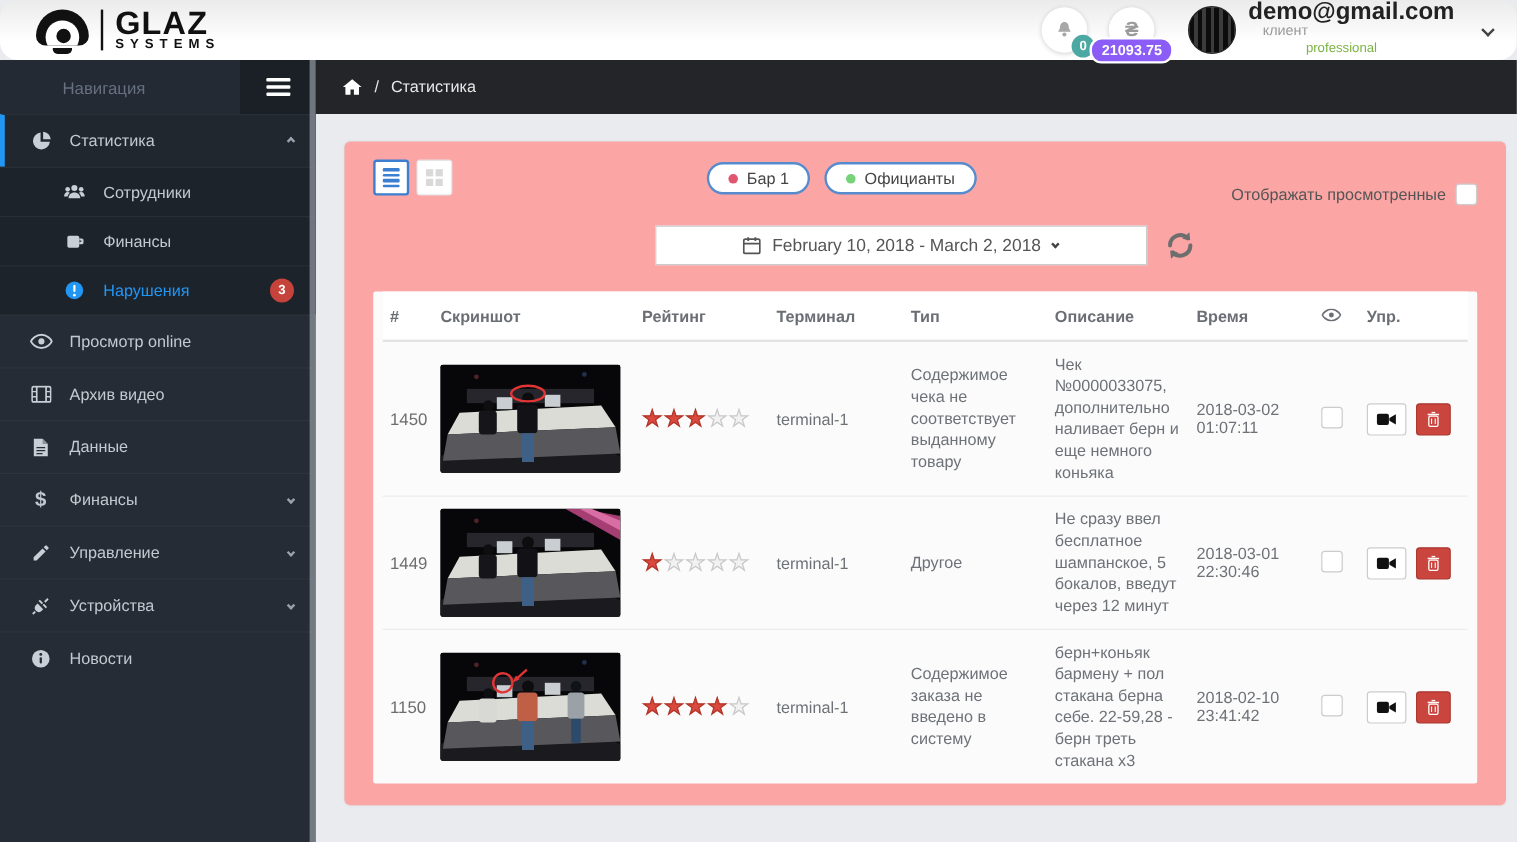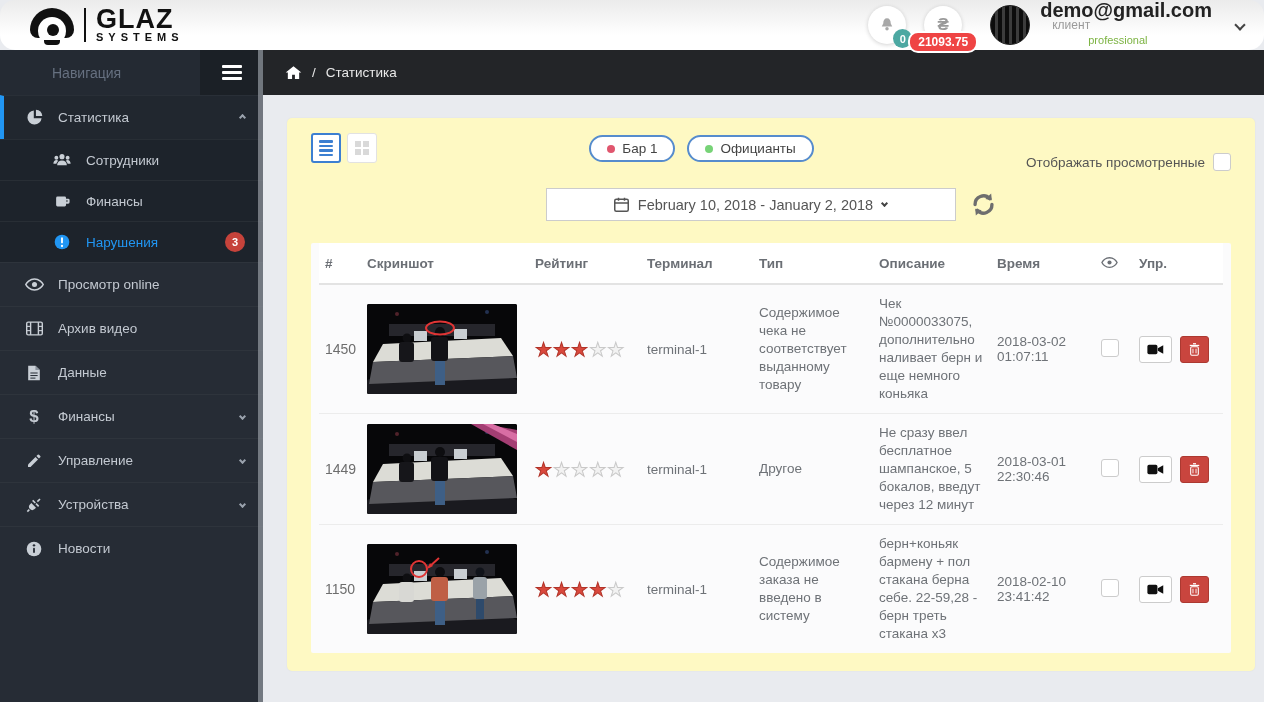--- a/index.html
+++ b/index.html
@@ -17,21 +17,21 @@
   .cam-base { position:absolute; left:14px; bottom:-3px; width:16px; height:5px; background:#111; border-radius:0 0 4px 4px;}
   .brand-divider { width:2px; height:34px; background:#111; }
   .brand-text .t1 { font-size:27px; font-weight:bold; letter-spacing:1px; color:#111; line-height:24px;}
   .brand-text .t2 { font-size:11px; font-weight:bold; letter-spacing:5px; color:#111; }
   .topbar-right { margin-left:auto; display:flex; align-items:center; gap:18px; padding-right:20px; }
   .icon-circle { width:38px; height:38px; border-radius:50%; background:#fff;
     box-shadow:0 1px 4px rgba(0,0,0,.18); display:flex; align-items:center; justify-content:center; position:relative; }
   .mini-badge { position:absolute; right:-6px; bottom:-4px; min-width:19px; height:19px; border-radius:10px;
     color:#fff; font-size:11px; font-weight:bold; display:flex; align-items:center; justify-content:center; padding:0 4px;}
   .badge-teal { background:#4ca8a2; }
-  .money-badge { position:absolute; left:50%; transform:translateX(-50%); bottom:-9px; background:#ef4444;
+  .money-badge { position:absolute; left:50%; transform:translateX(-50%); bottom:-9px; background:#8b5cf6;
     color:#fff; font-size:12px; font-weight:bold; border-radius:10px; padding:2px 8px; white-space:nowrap;
     border:2px solid #fff;}
   .hrv { font-size:17px; color:#9a9a9a; font-weight:bold; }
   .avatar { width:40px; height:40px; border-radius:50%;
     background:repeating-linear-gradient(90deg,#0c0c0c 0 4px,#3c3c3c 4px 7px); border:1px solid #222;}
   .userbox { line-height:15px; }
   .userbox .email { font-size:20px; font-weight:bold; color:#222; }
   .userbox .role { font-size:12px; color:#9a9a9a;margin-left:12px; }
   .userbox .plan { font-size:11px; color:#7cb342;padding-left:48px; }
   .chev { display:inline-block; width:8px; height:8px; border-right:2px solid #444; border-bottom:2px solid #444; }
@@ -62,21 +62,21 @@
     font-size:11px; font-weight:bold; display:flex; align-items:center; justify-content:center; }
   .nav-ico { width:20px; display:flex; justify-content:center; align-items:center; flex-shrink:0;}
   .nav-ico svg { display:block; }
   .dollar-ico { font-size:17px; font-weight:bold; color:#c3c9d1; }
 
   
   .main { flex:1; display:flex; flex-direction:column; background:#e9ebef; }
   .breadcrumb { height:45px; background:#232528; display:flex; align-items:center; gap:10px;
     padding-left:22px; color:#e8e8e8; font-size:13.5px; flex-shrink:0;}
   .content { flex:1; padding:23px 24px; overflow:hidden; }
-  .card { background:#fef9c3; border-radius:5px; padding:15px 24px 18px; box-shadow:0 0 2px rgba(0,0,0,.06); }
+  .card { background:#fca5a5; border-radius:5px; padding:15px 24px 18px; box-shadow:0 0 2px rgba(0,0,0,.06); }
 
   
   .toolbar1 { display:flex; align-items:flex-start; }
   .view-toggles { display:flex; gap:6px; }
   .tgl { width:30px; height:30px; background:#fff; border:1px solid #e2e2e2; border-radius:3px;
     display:flex; align-items:center; justify-content:center; cursor:pointer; }
   .tgl.active { border:2px solid #3c7fd1; }
   .list-glyph { display:flex; flex-direction:column; gap:2px; }
   .list-glyph span { width:14px; height:2.5px; background:#3c7fd1; border-radius:1px;}
   .grid-glyph { display:grid; grid-template-columns:6px 6px; gap:2px; }
@@ -347,21 +347,21 @@
         </div>
 
         <div class="toolbar2">
           <div class="datebox">
             <svg width="15" height="15" viewBox="0 0 20 20">
               <rect x="1" y="3" width="18" height="16" rx="2" fill="none" stroke="#555" stroke-width="2"></rect>
               <line x1="1" y1="8" x2="19" y2="8" stroke="#555" stroke-width="2"></line>
               <line x1="6" y1="1" x2="6" y2="5" stroke="#555" stroke-width="2"></line>
               <line x1="14" y1="1" x2="14" y2="5" stroke="#555" stroke-width="2"></line>
             </svg>
-            <span>February 10, 2018 - January 2, 2018</span>
+            <span>February 10, 2018 - March 2, 2018</span>
             <span class="chev down small" style="margin-top:-3px;"></span>
           </div>
           <div class="refresh">
             <svg width="27" height="27" viewBox="0 0 24 24">
               <path d="M4.5 12a7.5 7.5 0 0 1 13-5.2" fill="none" stroke="#6e6e6e" stroke-width="3" stroke-linecap="round"></path>
               <polygon points="18.8,2.2 19.4,8.2 13.6,7" fill="#6e6e6e"></polygon>
               <path d="M19.5 12a7.5 7.5 0 0 1-13 5.2" fill="none" stroke="#6e6e6e" stroke-width="3" stroke-linecap="round"></path>
               <polygon points="5.2,21.8 4.6,15.8 10.4,17" fill="#6e6e6e"></polygon>
             </svg>
           </div>

